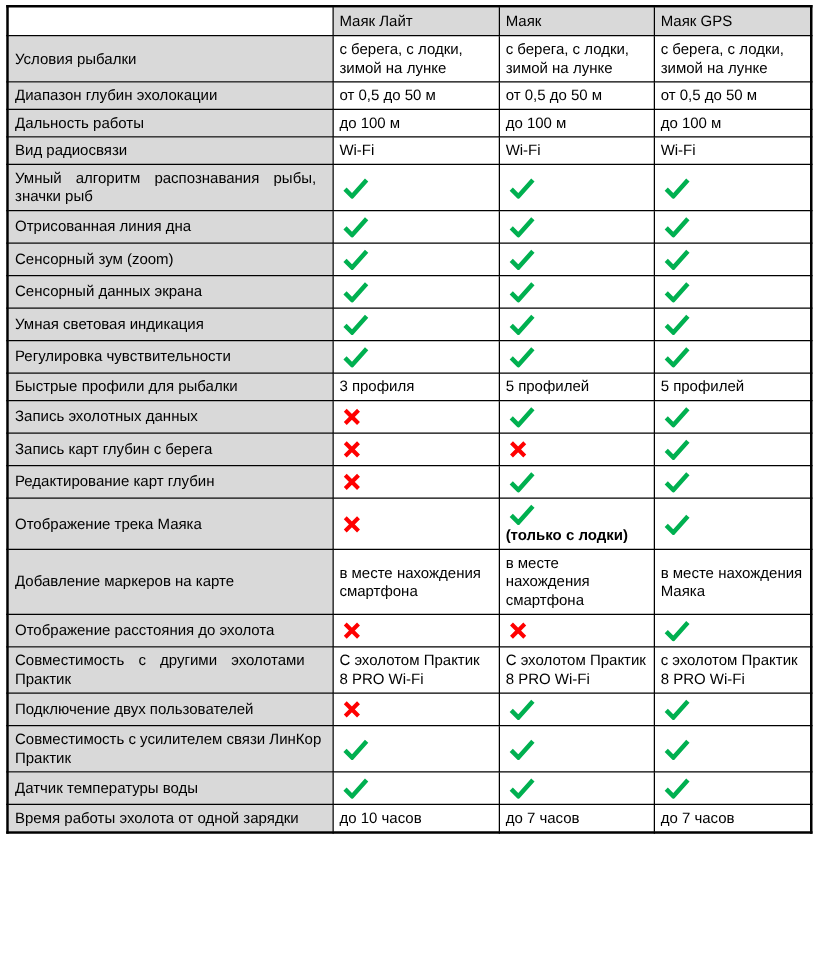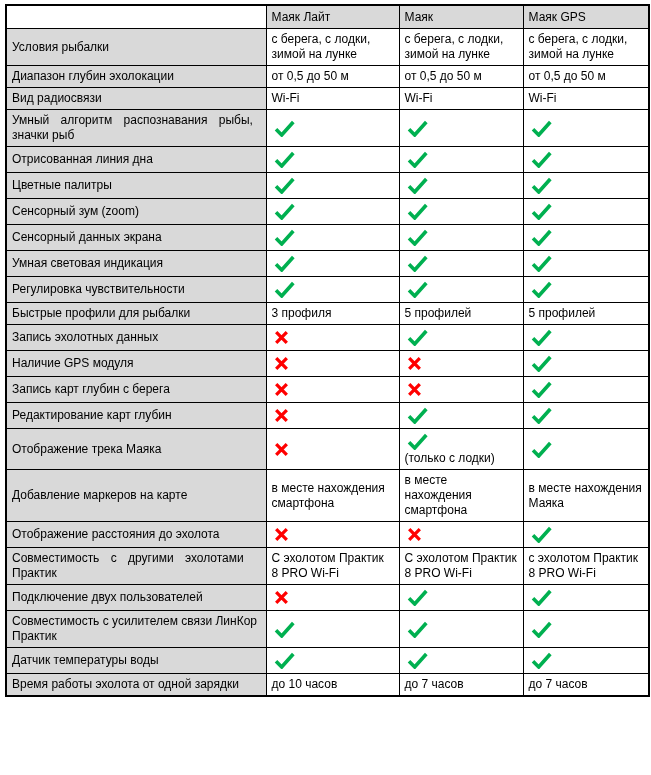--- a/index.html
+++ b/index.html
@@ -40,21 +40,21 @@
     height:16px;
     margin-top:37px;
   }
   td.lbl{
     background:var(--label-bg);
     white-space:pre-line;
   }
   td.lbl.just::first-line{ word-spacing:8px; }
   td.val{ white-space:pre-line; }
   svg.icon{ display:block; margin:1px 0 1px 2px; }
-  .note{ line-height:15px; }
+  .note{ line-height:15px;font-weight:bold; }
 </style>
 </head>
 <body>
 
 <table class="cmp">
   <colgroup>
     <col style="width:260px">
     <col style="width:133px">
     <col style="width:124px">
     <col style="width:126px">
@@ -77,20 +77,26 @@
         <td class="val">с берега, с лодки,
 зимой на лунке</td>
       </tr>
       <tr>
         <td class="lbl">Диапазон глубин эхолокации</td>
         <td class="val">от 0,5 до 50 м</td>
         <td class="val">от 0,5 до 50 м</td>
         <td class="val">от 0,5 до 50 м</td>
       </tr>
       <tr>
+        <td class="lbl">Дальность работы</td>
+        <td class="val">до 100 м</td>
+        <td class="val">до 100 м</td>
+        <td class="val">до 100 м</td>
+      </tr>
+      <tr>
         <td class="lbl">Вид радиосвязи</td>
         <td class="val">Wi-Fi</td>
         <td class="val">Wi-Fi</td>
         <td class="val">Wi-Fi</td>
       </tr>
       <tr>
         <td class="lbl just">Умный алгоритм распознавания рыбы,
 значки рыб</td>
         <td class="val"><svg class="icon" width="21" height="17" viewBox="0 0 21 17">
             <path d="M2 9.3 L7.7 15 L19.3 2" stroke="#00B050" stroke-width="3.6" fill="none"></path>
@@ -108,32 +114,20 @@
             <path d="M2 9.3 L7.7 15 L19.3 2" stroke="#00B050" stroke-width="3.6" fill="none"></path>
           </svg></td>
         <td class="val"><svg class="icon" width="21" height="17" viewBox="0 0 21 17">
             <path d="M2 9.3 L7.7 15 L19.3 2" stroke="#00B050" stroke-width="3.6" fill="none"></path>
           </svg></td>
         <td class="val"><svg class="icon" width="21" height="17" viewBox="0 0 21 17">
             <path d="M2 9.3 L7.7 15 L19.3 2" stroke="#00B050" stroke-width="3.6" fill="none"></path>
           </svg></td>
       </tr>
       <tr>
-        <td class="lbl">Цветные палитры</td>
-        <td class="val"><svg class="icon" width="21" height="17" viewBox="0 0 21 17">
-            <path d="M2 9.3 L7.7 15 L19.3 2" stroke="#00B050" stroke-width="3.6" fill="none"></path>
-          </svg></td>
-        <td class="val"><svg class="icon" width="21" height="17" viewBox="0 0 21 17">
-            <path d="M2 9.3 L7.7 15 L19.3 2" stroke="#00B050" stroke-width="3.6" fill="none"></path>
-          </svg></td>
-        <td class="val"><svg class="icon" width="21" height="17" viewBox="0 0 21 17">
-            <path d="M2 9.3 L7.7 15 L19.3 2" stroke="#00B050" stroke-width="3.6" fill="none"></path>
-          </svg></td>
-      </tr>
-      <tr>
         <td class="lbl">Сенсорный зум (zoom)</td>
         <td class="val"><svg class="icon" width="21" height="17" viewBox="0 0 21 17">
             <path d="M2 9.3 L7.7 15 L19.3 2" stroke="#00B050" stroke-width="3.6" fill="none"></path>
           </svg></td>
         <td class="val"><svg class="icon" width="21" height="17" viewBox="0 0 21 17">
             <path d="M2 9.3 L7.7 15 L19.3 2" stroke="#00B050" stroke-width="3.6" fill="none"></path>
           </svg></td>
         <td class="val"><svg class="icon" width="21" height="17" viewBox="0 0 21 17">
             <path d="M2 9.3 L7.7 15 L19.3 2" stroke="#00B050" stroke-width="3.6" fill="none"></path>
           </svg></td>
@@ -180,32 +174,20 @@
         <td class="val">5 профилей</td>
         <td class="val">5 профилей</td>
       </tr>
       <tr>
         <td class="lbl">Запись эхолотных данных</td>
         <td class="val"><svg class="icon" width="15" height="15" viewBox="0 0 15 15">
             <path d="M2.2 2.2 L12.8 12.8 M12.8 2.2 L2.2 12.8" stroke="#FF0000" stroke-width="3.3" fill="none"></path>
           </svg></td>
         <td class="val"><svg class="icon" width="21" height="17" viewBox="0 0 21 17">
             <path d="M2 9.3 L7.7 15 L19.3 2" stroke="#00B050" stroke-width="3.6" fill="none"></path>
-          </svg></td>
-        <td class="val"><svg class="icon" width="21" height="17" viewBox="0 0 21 17">
-            <path d="M2 9.3 L7.7 15 L19.3 2" stroke="#00B050" stroke-width="3.6" fill="none"></path>
-          </svg></td>
-      </tr>
-      <tr>
-        <td class="lbl">Наличие GPS модуля</td>
-        <td class="val"><svg class="icon" width="15" height="15" viewBox="0 0 15 15">
-            <path d="M2.2 2.2 L12.8 12.8 M12.8 2.2 L2.2 12.8" stroke="#FF0000" stroke-width="3.3" fill="none"></path>
-          </svg></td>
-        <td class="val"><svg class="icon" width="15" height="15" viewBox="0 0 15 15">
-            <path d="M2.2 2.2 L12.8 12.8 M12.8 2.2 L2.2 12.8" stroke="#FF0000" stroke-width="3.3" fill="none"></path>
           </svg></td>
         <td class="val"><svg class="icon" width="21" height="17" viewBox="0 0 21 17">
             <path d="M2 9.3 L7.7 15 L19.3 2" stroke="#00B050" stroke-width="3.6" fill="none"></path>
           </svg></td>
       </tr>
       <tr>
         <td class="lbl">Запись карт глубин с берега</td>
         <td class="val"><svg class="icon" width="15" height="15" viewBox="0 0 15 15">
             <path d="M2.2 2.2 L12.8 12.8 M12.8 2.2 L2.2 12.8" stroke="#FF0000" stroke-width="3.3" fill="none"></path>
           </svg></td>

